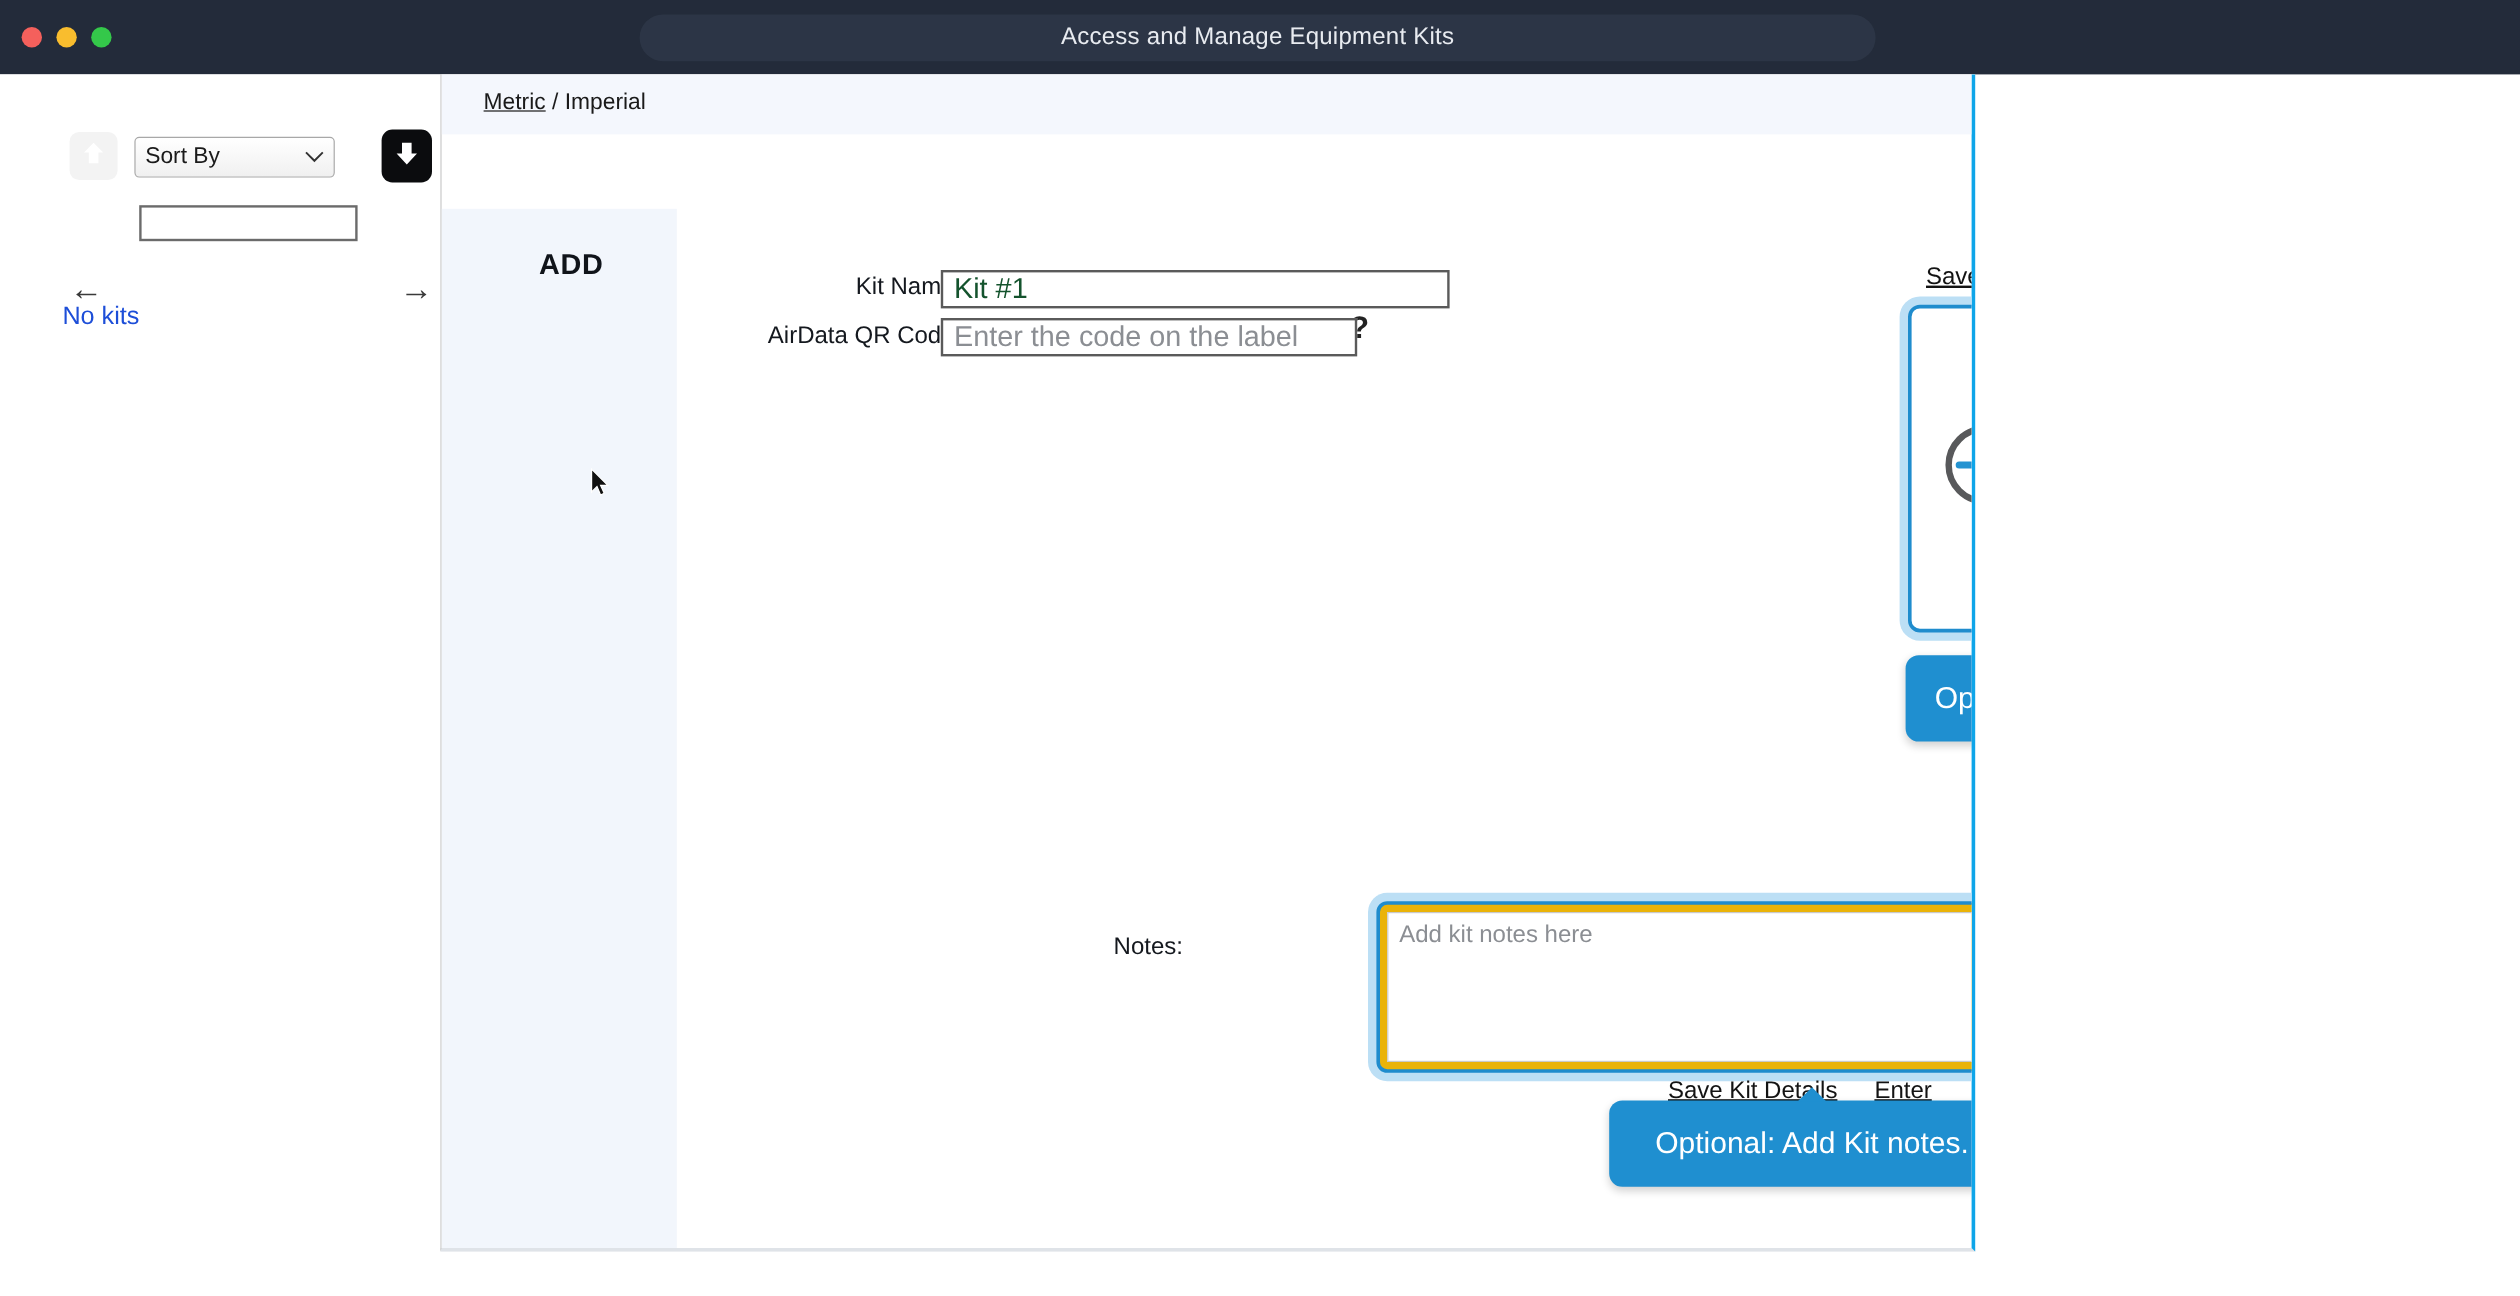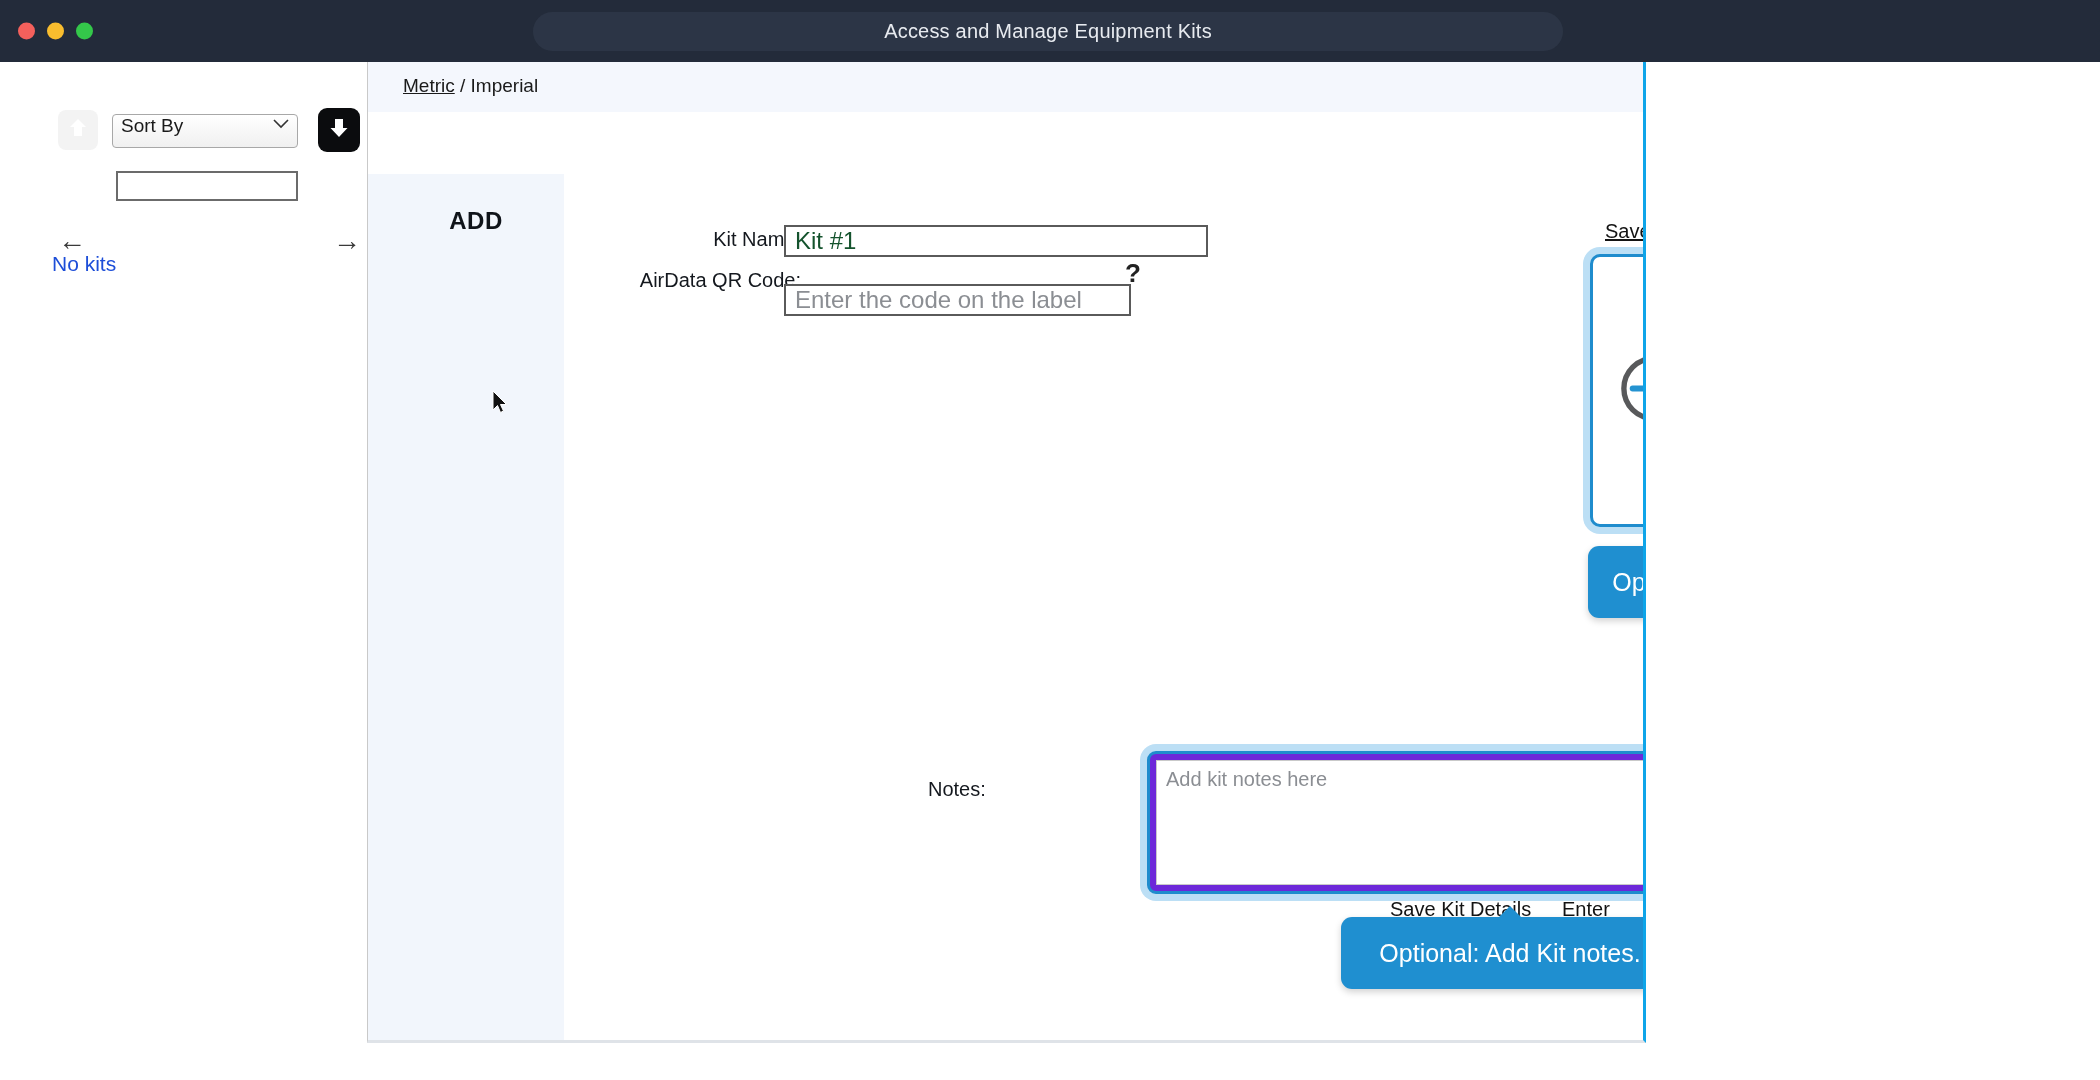--- a/index.html
+++ b/index.html
@@ -40,24 +40,24 @@
     background: #f3f3f3; border-radius: 8px;
     display: flex; align-items: center; justify-content: center;
   }
   .download-btn {
     position: absolute; left: 318px; top: 46px; width: 42px; height: 44px;
     background: #0b0c0e; border-radius: 9px;
     display: flex; align-items: center; justify-content: center;
   }
 
   .sortby {
-    position: absolute; left: 112px; top: 52px; width: 186px; height: 34px;
+    position: absolute; left: 112px; top: 52px; width: 167px; height: 34px;
     background: linear-gradient(#ffffff,#f0f0f0);
     border: 1px solid #a8a8a8; border-radius: 4px;
-    display: flex; align-items: flex-start; padding: 0 8px;
+    display: flex; align-items: center; padding: 0 8px;
     font-size: 19px; color: #1a1a1a;
   }
   .sortby .chev { margin-left: auto; font-size: 15px; color: #333; }
 
   .sb-search {
     position: absolute; left: 116px; top: 109px; width: 182px; height: 30px;
     border: 2px solid #6b6b6b; background: #fff;
   }
 
   .navrow { position: absolute; left: 0; top: 165px; width: 367px; height: 40px; }
@@ -104,21 +104,21 @@
   .lbl-kitname { left: 228px; top: 166px; width: 205px; text-align: right; }
   .lbl-qr      { left: 160px; top: 207px; width: 273px; text-align: right; }
   .qmark { position: absolute; left: 757px; top: 196px; font-size: 26px; font-weight: bold; color: #222; }
 
   .inp {
     position: absolute; background: #fff; border: 2px solid #5a5a5a;
     font-size: 24px; color: #14532d; padding: 0 9px;
     font-family: "Liberation Sans", sans-serif;
   }
   .inp-kitname { left: 416px; top: 163px; width: 424px; height: 32px; }
-  .inp-qr      { left: 416px; top: 203px; width: 347px; height: 32px; margin-top: 19px; }
+  .inp-qr      { left: 416px; top: 203px; width: 347px; height: 32px; }
   .inp::placeholder { color: #8b8e93; }
   .lnk {
     position: absolute; font-size: 20px; color: #131313;
     text-decoration: underline; white-space: nowrap;
   }
   .lnk-save-top   { left: 1237px; top: 158px; }
 
   
   .img-box {
     position: absolute; left: 1222px; top: 192px; width: 253px; height: 273px;
@@ -140,21 +140,21 @@
     border-left: 12px solid transparent; border-right: 12px solid transparent;
     border-bottom: 12px solid #1f8fd0;
   }
   .bubble-image { left: 1220px; top: 484px; width: 389px; height: 72px; }
   .bubble-notes { left: 973px;  top: 855px; width: 338px; height: 72px; }
 
   
   .lbl-notes { left: 560px; top: 716px; width: 160px; text-align: left; }
   .notes-wrap {
     position: absolute; left: 779px; top: 689px; width: 731px; height: 143px;
-    border: 3px solid #1f8ccd; border-radius: 9px; background: #6d28d9;
+    border: 3px solid #1f8ccd; border-radius: 9px; background: #eab308;
     box-shadow: 0 0 0 7px #bcdff5;
     padding: 6px;
   }
   .notes-ta {
     width: 100%; height: 100%; resize: none;
     border: 1px solid #c9c9c9; background: #fff;
     font-family: "Liberation Sans", sans-serif; font-size: 20px; color: #111;
     padding: 7px 9px; outline: none;
   }
   .notes-ta::placeholder { color: #8b8e93; }

